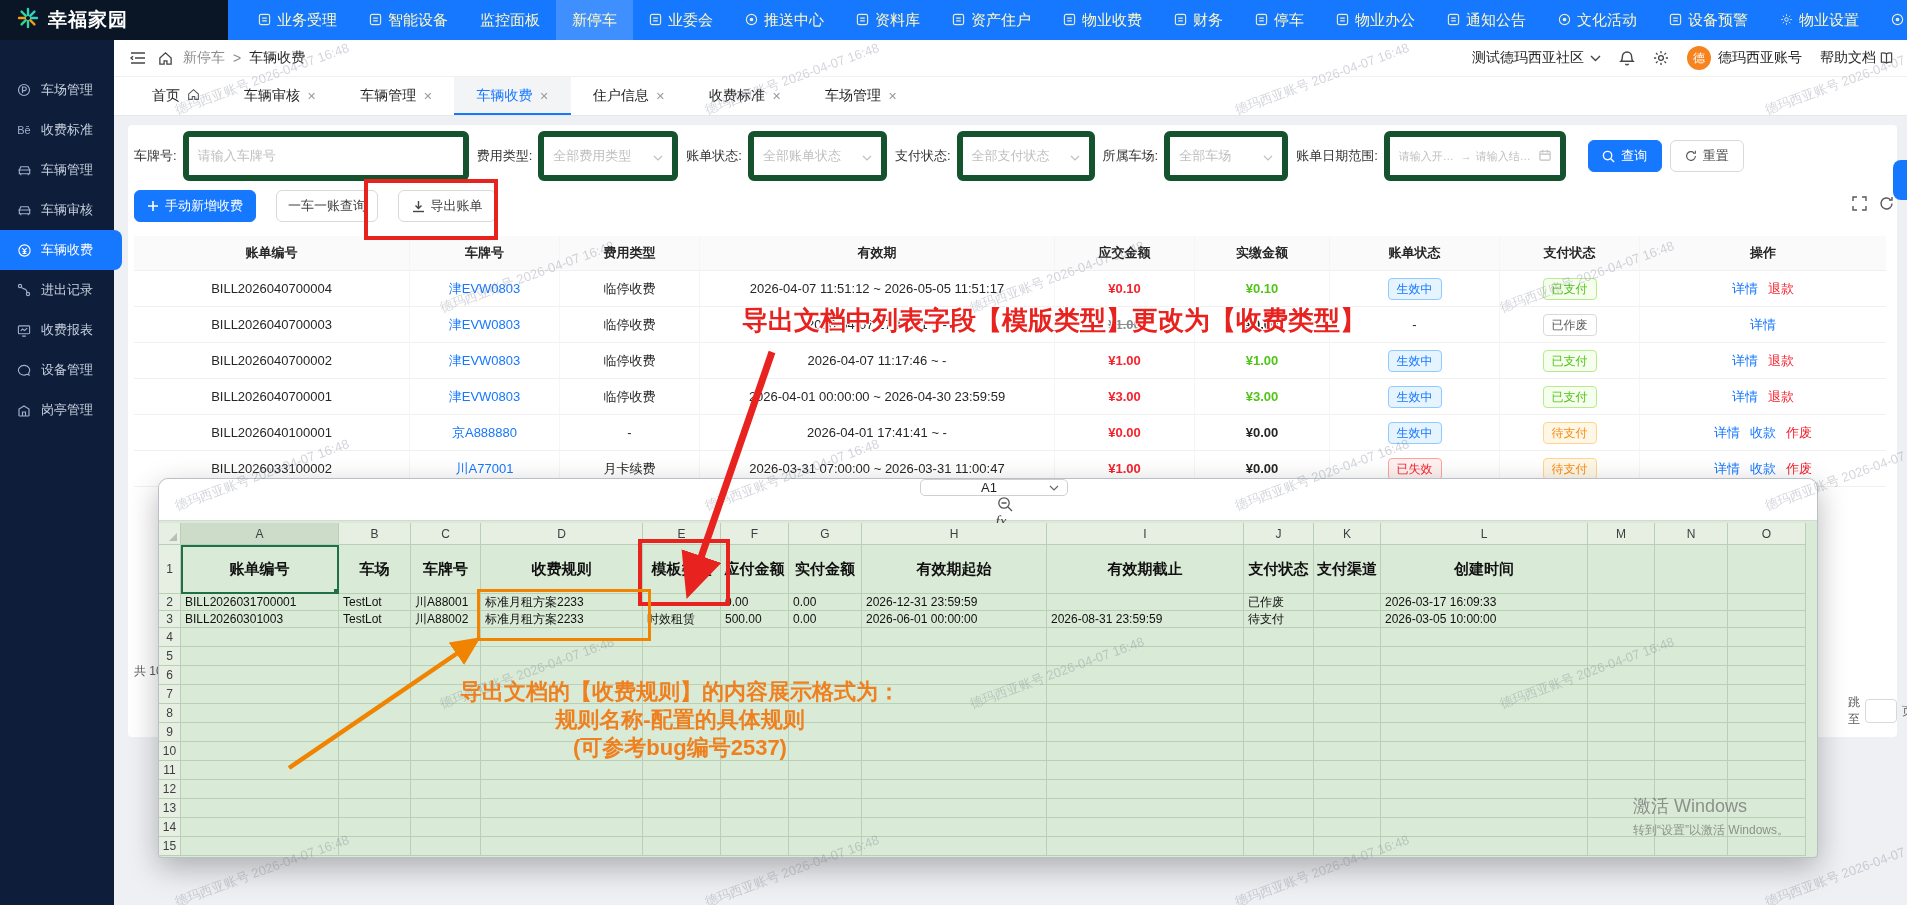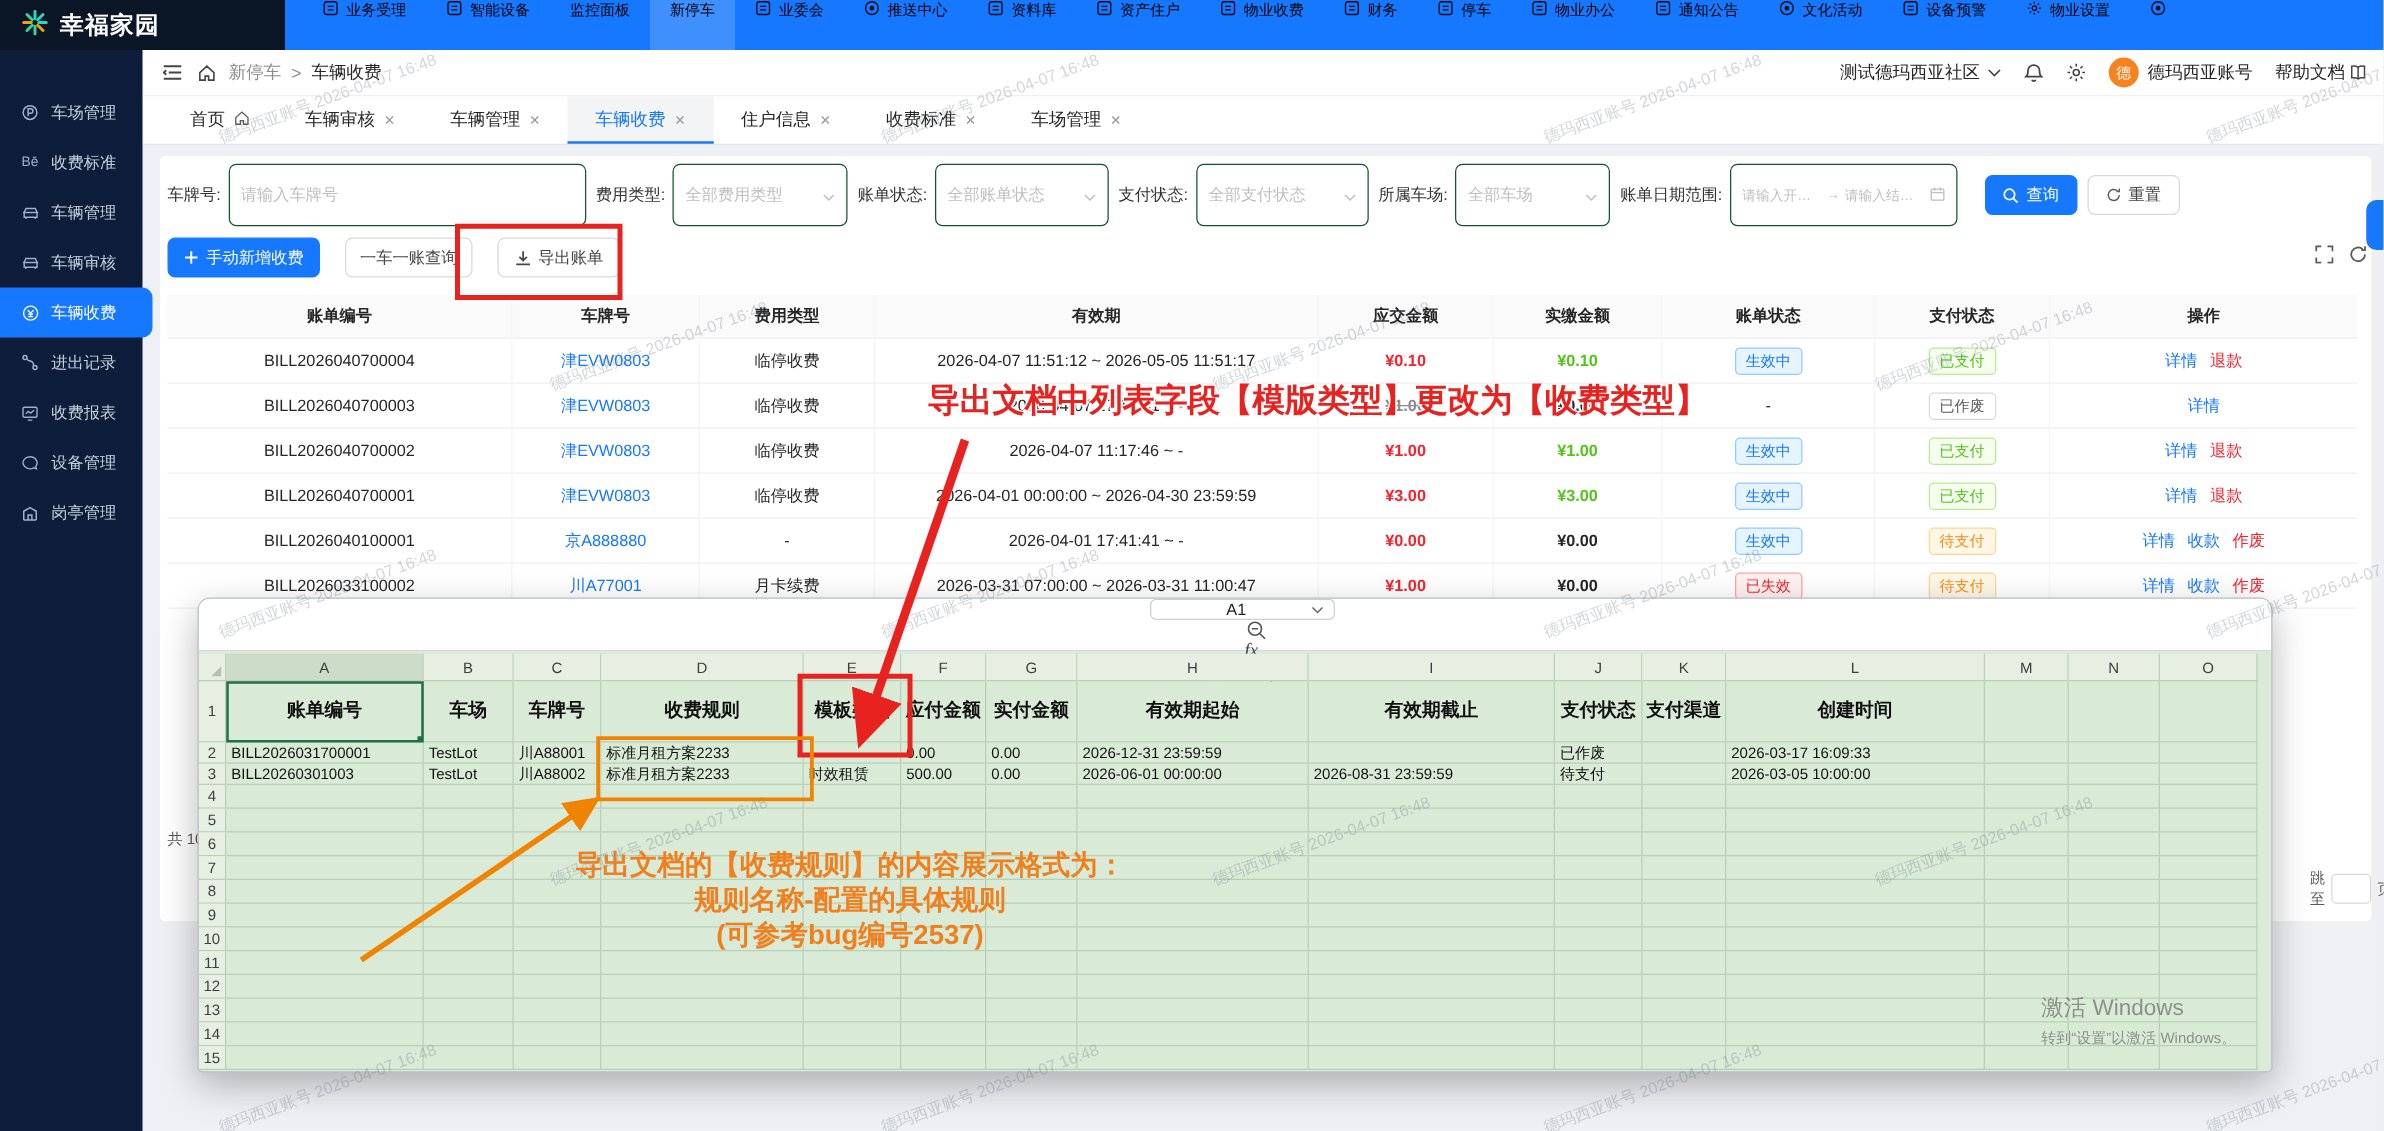--- a/index.html
+++ b/index.html
@@ -2,21 +2,21 @@
 <html><head>
 <meta charset="utf-8">
 <style>
   html,body{margin:0;padding:0;background:#e9ebef;font-family:"Liberation Sans","DejaVu Sans",sans-serif;}
   #app{position:relative;width:1907px;height:905px;overflow:hidden;background:#eef0f3;}
   
   .topnav{position:absolute;left:0;top:0;width:1907px;height:40px;background:#1677ff;display:flex;align-items:stretch;z-index:10;}
   .logoarea{width:228px;background:#0a1526;display:flex;align-items:center;gap:8px;padding-left:16px;box-sizing:border-box;flex:none;}
   .logoarea .ltxt{color:#fff;font-size:19px;font-weight:bold;letter-spacing:1px;}
   .navitems{display:flex;align-items:stretch;margin-left:14px;}
-  .navitem{display:flex;gap:6px;color:#000000;font-size:12px;padding:0 16px;cursor:pointer;white-space:nowrap;}
+  .navitem{display:flex;align-items:center;gap:6px;color:#fef9c3;font-size:15px;padding:0 16px;cursor:pointer;white-space:nowrap;}
   .navitem.active{background:rgba(255,255,255,.18);}
   .navitem svg{opacity:.92;}
   
   .sidebar{position:absolute;left:0;top:40px;width:114px;height:865px;background:#0e1d3a;z-index:9;}
   .sideitem{display:flex;align-items:center;gap:9px;height:40px;color:#c6cfdd;font-size:13px;padding-left:16px;cursor:pointer;position:relative;}
   .sideitem .sicon{width:16px;height:16px;display:flex;align-items:center;justify-content:center;color:#9fb0c8;font-size:11px;flex:none;}
   .sideitem.active{background:#1677ff;color:#fff;border-radius:0 8px 8px 0;width:106px;}
   .sideitem.active .sicon{color:#fff;}
   
   .bcrow{position:absolute;left:114px;top:40px;width:1793px;height:37px;background:#fff;display:flex;align-items:center;box-sizing:border-box;padding:0 14px 0 16px;border-bottom:1px solid #f0f0f0;z-index:5;}
@@ -32,21 +32,21 @@
   .tab .x{color:#9b9b9b;font-size:11px;}
   .tab.active{color:#1677ff;background:#f3f4f6;}
   .tab.active:after{content:"";position:absolute;left:0;right:0;bottom:0;height:2px;background:#1677ff;}
   .tabgrid{position:absolute;right:46px;top:10px;color:#595959;}
   
   .card{position:absolute;left:128px;top:125px;width:1769px;height:612px;background:#fff;border-radius:4px;z-index:1;}
   
   .filters{position:absolute;left:134px;top:131px;display:flex;align-items:center;gap:8px;z-index:2;}
   .fgroup{display:flex;align-items:center;gap:6px;}
   .flabel{font-size:13px;color:#333;white-space:nowrap;}
-  .fctl{height:50px;border:1px solid #14532d;border-radius:6px;display:flex;align-items:center;box-sizing:border-box;padding:0 9px;background:#fff;color:#bfbfbf;font-size:13px;}
+  .fctl{height:50px;border:6px solid #14532d;border-radius:6px;display:flex;align-items:center;box-sizing:border-box;padding:0 9px;background:#fff;color:#bfbfbf;font-size:13px;}
   .fctl .val{color:#bfbfbf;overflow:hidden;white-space:nowrap;text-overflow:ellipsis;flex:1;}
   .fctl .chev{color:#bfbfbf;margin-left:5px;flex:none;}
   .btn{height:32px;border-radius:6px;display:flex;align-items:center;justify-content:center;gap:6px;font-size:13px;cursor:pointer;box-sizing:border-box;}
   .btn.primary{background:#1677ff;color:#fff;border:1px solid #1677ff;}
   .btn.ghost{background:#fff;color:#454545;border:1px solid #d9d9d9;}
   .sidehandle{position:absolute;left:1893px;top:160px;width:14px;height:40px;background:#1677ff;border-radius:8px 0 0 8px;z-index:2;}
   
   .toolbar{position:absolute;left:134px;top:190px;display:flex;gap:20px;z-index:2;}
   .viewicons{position:absolute;left:1852px;top:196px;display:flex;gap:12px;color:#595959;z-index:2;}
   

